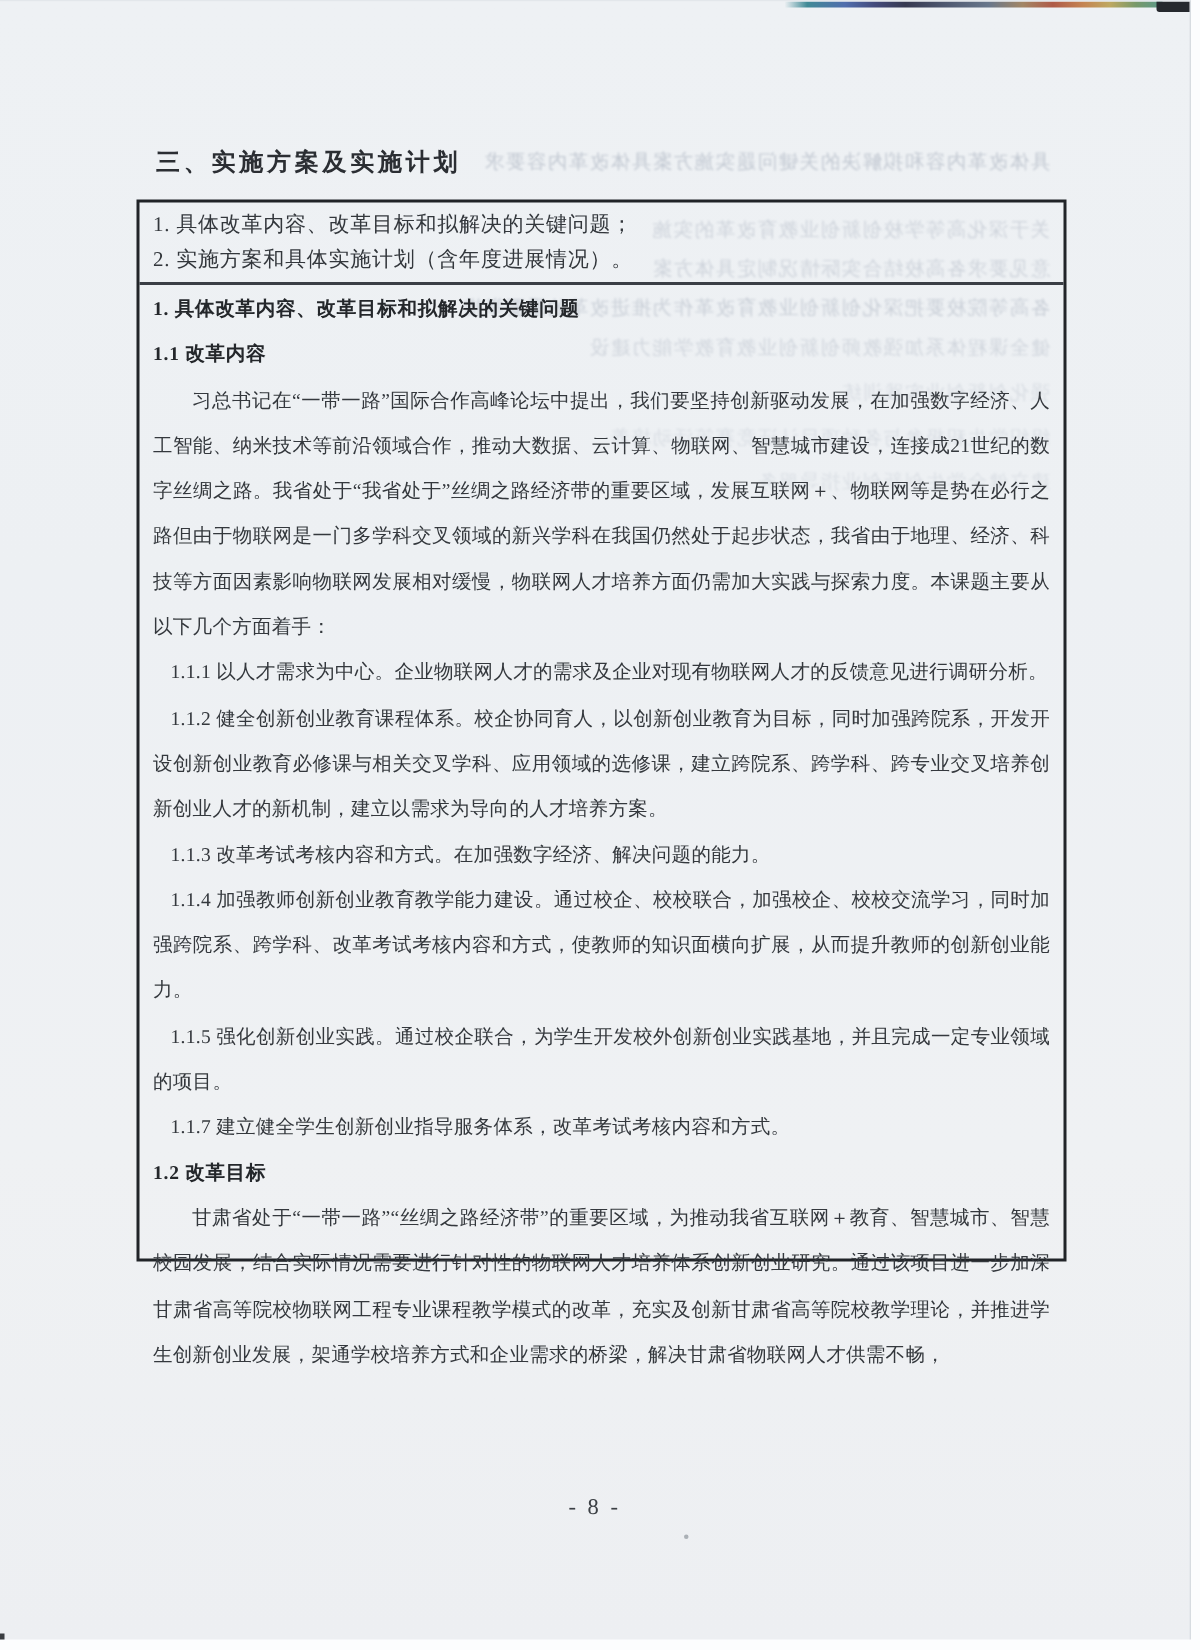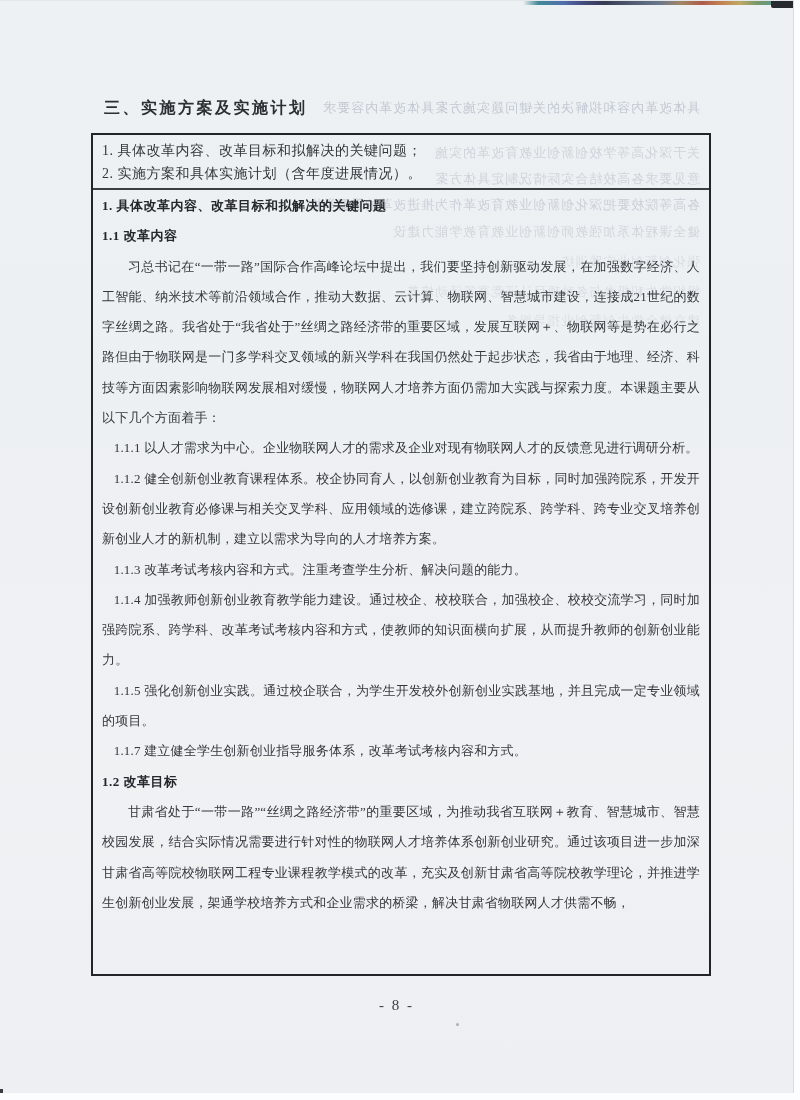--- a/index.html
+++ b/index.html
@@ -56,21 +56,21 @@
     z-index: 1;
   }
   .title {
     position: absolute; left: 104px; top: 97px;
     margin: 0; z-index: 2;
     font-size: 16px; font-weight: bold;
     letter-spacing: 2.5px; color: #2b2e33;
   }
   .box {
     position: absolute; left: 91px; top: 132px;
-    width: 620px; height: 843px;
+    width: 620px; height: 708px;
     box-sizing: border-box;
     border: 2px solid #212428;
     background: transparent;
     z-index: 2;
   }
   .box-header {
     padding: 4px 9px 3px 9px;
     border-bottom: 2px solid #3a3e45;
   }
   .box-header p {
@@ -120,21 +120,21 @@
     <div class="box-header">
       <p>1. 具体改革内容、改革目标和拟解决的关键问题；</p>
       <p>2. 实施方案和具体实施计划（含年度进展情况）。</p>
     </div>
     <div class="box-body">
       <p class="h-bold">1. 具体改革内容、改革目标和拟解决的关键问题</p>
       <p class="h-bold">1.1 改革内容</p>
       <p class="para indent2">习总书记在“一带一路”国际合作高峰论坛中提出，我们要坚持创新驱动发展，在加强数字经济、人工智能、纳米技术等前沿领域合作，推动大数据、云计算、物联网、智慧城市建设，连接成21世纪的数字丝绸之路。我省处于“我省处于”丝绸之路经济带的重要区域，发展互联网＋、物联网等是势在必行之路但由于物联网是一门多学科交叉领域的新兴学科在我国仍然处于起步状态，我省由于地理、经济、科技等方面因素影响物联网发展相对缓慢，物联网人才培养方面仍需加大实践与探索力度。本课题主要从以下几个方面着手：</p>
       <p class="para indent1">1.1.1 以人才需求为中心。企业物联网人才的需求及企业对现有物联网人才的反馈意见进行调研分析。</p>
       <p class="para indent1">1.1.2 健全创新创业教育课程体系。校企协同育人，以创新创业教育为目标，同时加强跨院系，开发开设创新创业教育必修课与相关交叉学科、应用领域的选修课，建立跨院系、跨学科、跨专业交叉培养创新创业人才的新机制，建立以需求为导向的人才培养方案。</p>
-      <p class="para indent1">1.1.3 改革考试考核内容和方式。注重考查学生分析、解决问题的能力。</p>
+      <p class="para indent1">1.1.3 改革考试考核内容和方式。在加强数字经济、解决问题的能力。</p>
       <p class="para indent1">1.1.4 加强教师创新创业教育教学能力建设。通过校企、校校联合，加强校企、校校交流学习，同时加强跨院系、跨学科、改革考试考核内容和方式，使教师的知识面横向扩展，从而提升教师的创新创业能力。</p>
       <p class="para indent1">1.1.5 强化创新创业实践。通过校企联合，为学生开发校外创新创业实践基地，并且完成一定专业领域的项目。</p>
       <p class="para indent1">1.1.7 建立健全学生创新创业指导服务体系，改革考试考核内容和方式。</p>
       <p class="h-bold">1.2 改革目标</p>
       <p class="para indent2">甘肃省处于“一带一路”“丝绸之路经济带”的重要区域，为推动我省互联网＋教育、智慧城市、智慧校园发展，结合实际情况需要进行针对性的物联网人才培养体系创新创业研究。通过该项目进一步加深甘肃省高等院校物联网工程专业课程教学模式的改革，充实及创新甘肃省高等院校教学理论，并推进学生创新创业发展，架通学校培养方式和企业需求的桥梁，解决甘肃省物联网人才供需不畅，</p>
     </div>
   </div>
 
   <div class="page-number">- 8 -</div>
 

